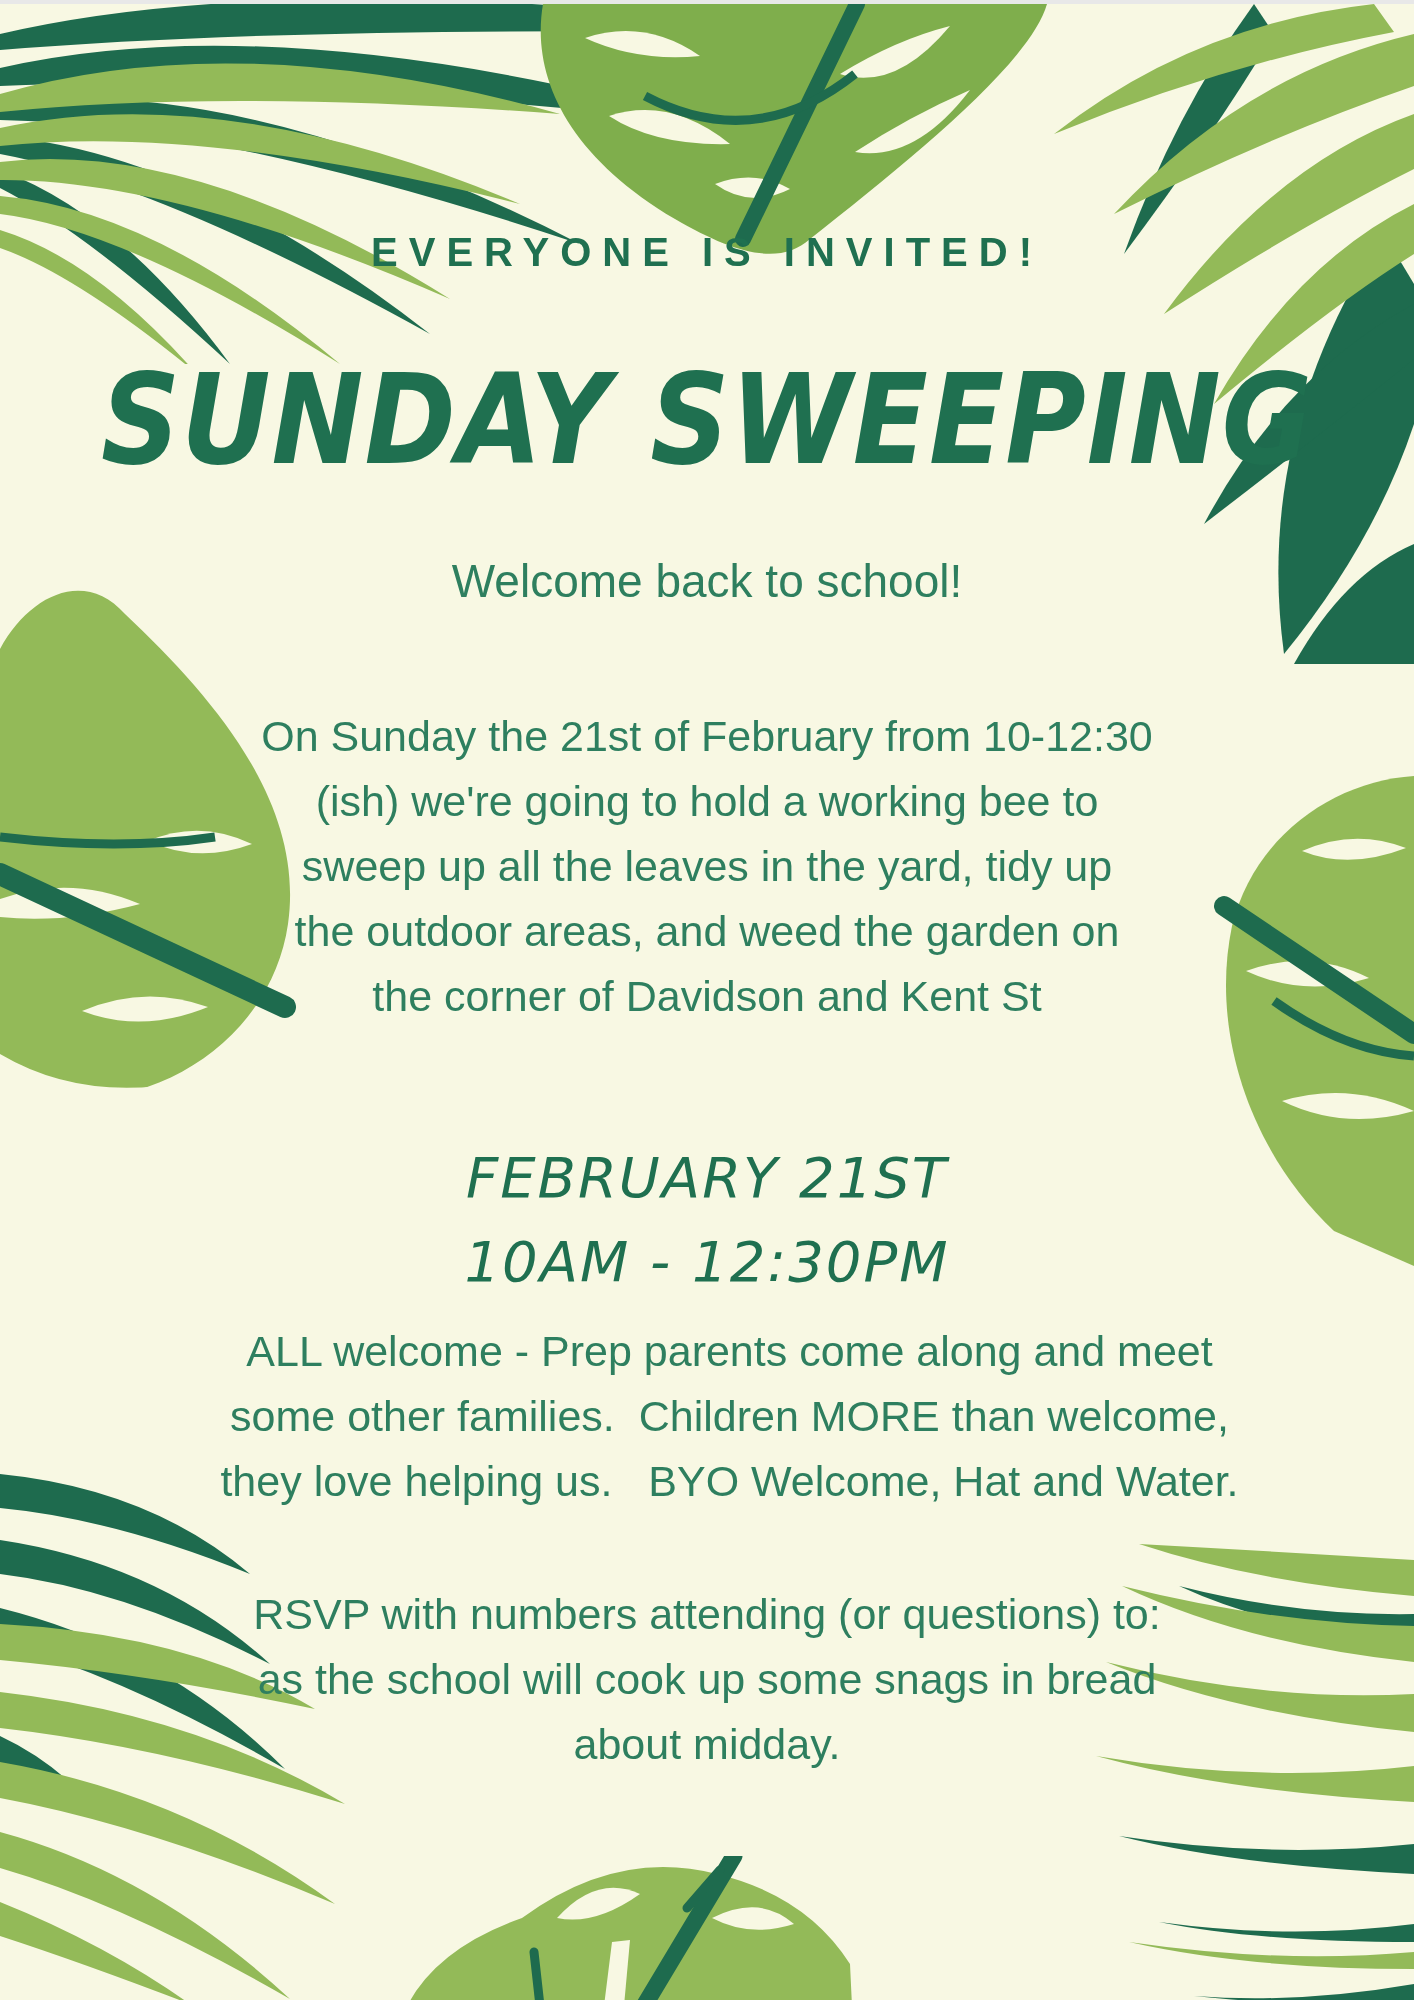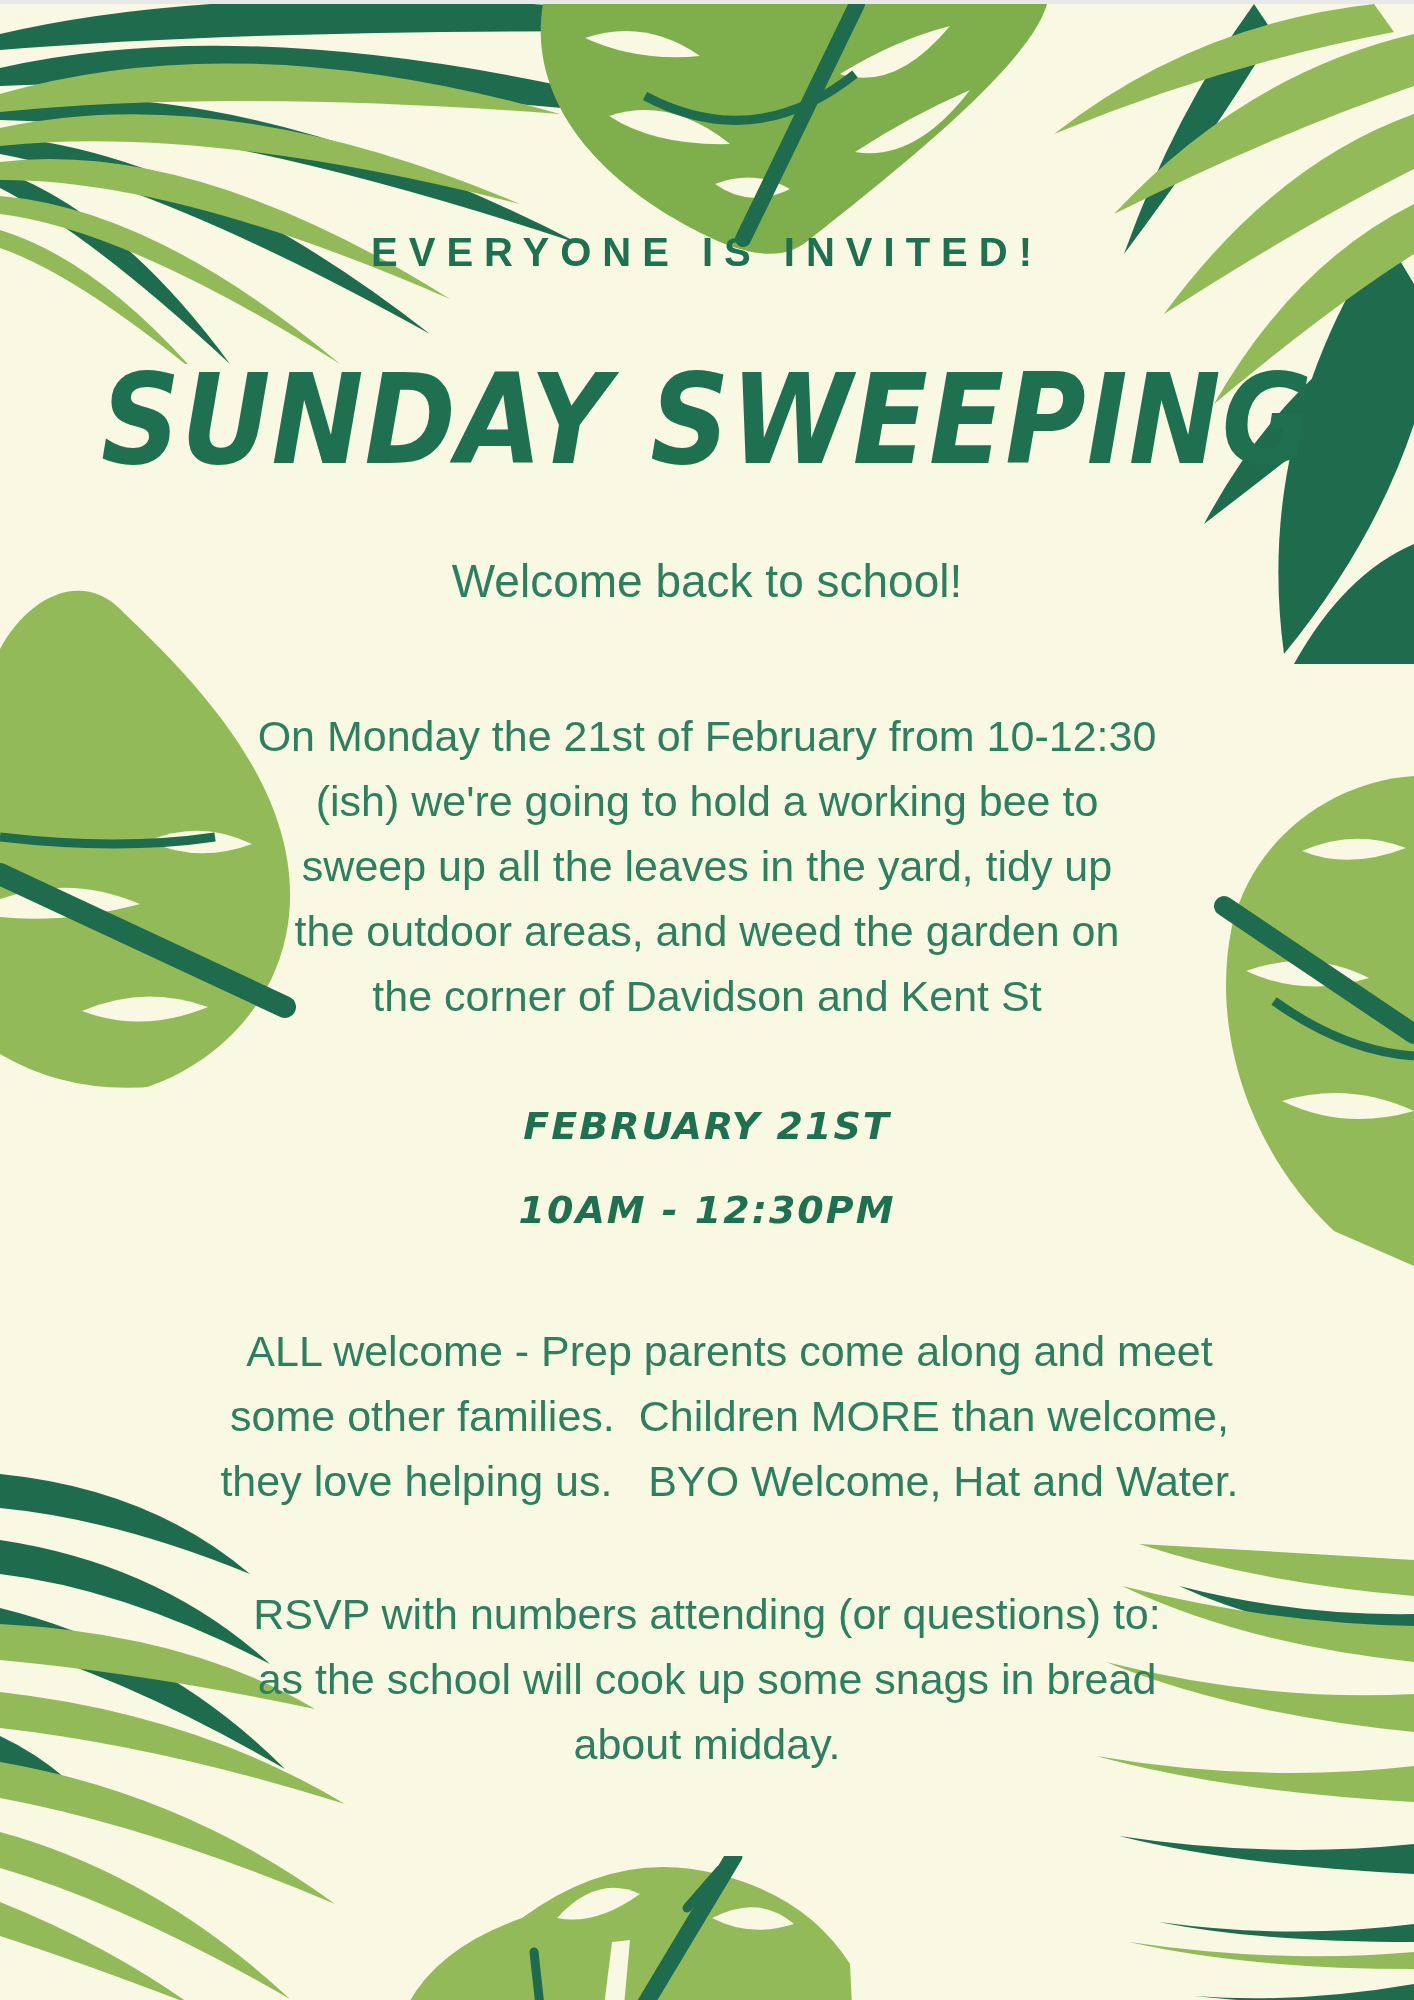--- a/index.html
+++ b/index.html
@@ -25,22 +25,22 @@
   .br{right:0;top:1540px;}
   .bc{left:382px;top:1852px;}
   .txt{position:absolute;left:0;right:0;text-align:center;z-index:10;}
   .kicker{top:226px;font-size:40px;font-weight:bold;letter-spacing:11px;color:var(--heading);}
   .title{top:352px;margin:0;font-size:110px;font-weight:bold;font-style:italic;
          font-family:"DejaVu Sans",sans-serif;color:var(--heading);
          transform:scaleY(1.14);transform-origin:50% 50%;letter-spacing:1px;white-space:nowrap;}
   .subtitle{top:550px;font-size:46px;color:var(--body);}
   .para{color:var(--body);font-size:43px;line-height:65px;}
   .intro{top:700px;}
-  .datetime{top:1080px;color:var(--heading);font-weight:bold;font-style:italic;
-            font-family:"DejaVu Sans",sans-serif;font-size:38px;line-height:84px;letter-spacing:2px;}
+  .datetime{top:1132px;color:var(--heading);font-weight:normal;font-style:italic;
+            font-family:"DejaVu Sans",sans-serif;font-size:56px;line-height:84px;letter-spacing:2px;}
   .details{top:1315px;padding-left:45px;}
   .rsvp{top:1578px;}
   .line{white-space:pre-wrap;}
 </style>
 </head>
 <body>
 
 <div class="poster">
 
   <svg class="leaf tl" width="880" height="360" viewBox="0 0 880 360">
@@ -155,21 +155,21 @@
     <path d="M152,96 L158,150" stroke="var(--dark)" stroke-width="9" stroke-linecap="round" fill="none"></path>
   </svg>
 
   <div class="txt kicker">EVERYONE IS INVITED!</div>
 
   <h1 class="txt title">SUNDAY SWEEPING</h1>
 
   <div class="txt subtitle">Welcome back to school!</div>
 
   <div class="txt para intro">
-    <div class="line">On Monday the 21st of February from 10-12:30</div>
+    <div class="line">On Sunday the 21st of February from 10-12:30</div>
     <div class="line">(ish) we're going to hold a working bee to</div>
     <div class="line">sweep up all the leaves in the yard, tidy up</div>
     <div class="line">the outdoor areas, and weed the garden on</div>
     <div class="line">the corner of Davidson and Kent St</div>
   </div>
 
   <div class="txt datetime">
     <div class="line">FEBRUARY 21ST</div>
     <div class="line">10AM - 12:30PM</div>
   </div>

